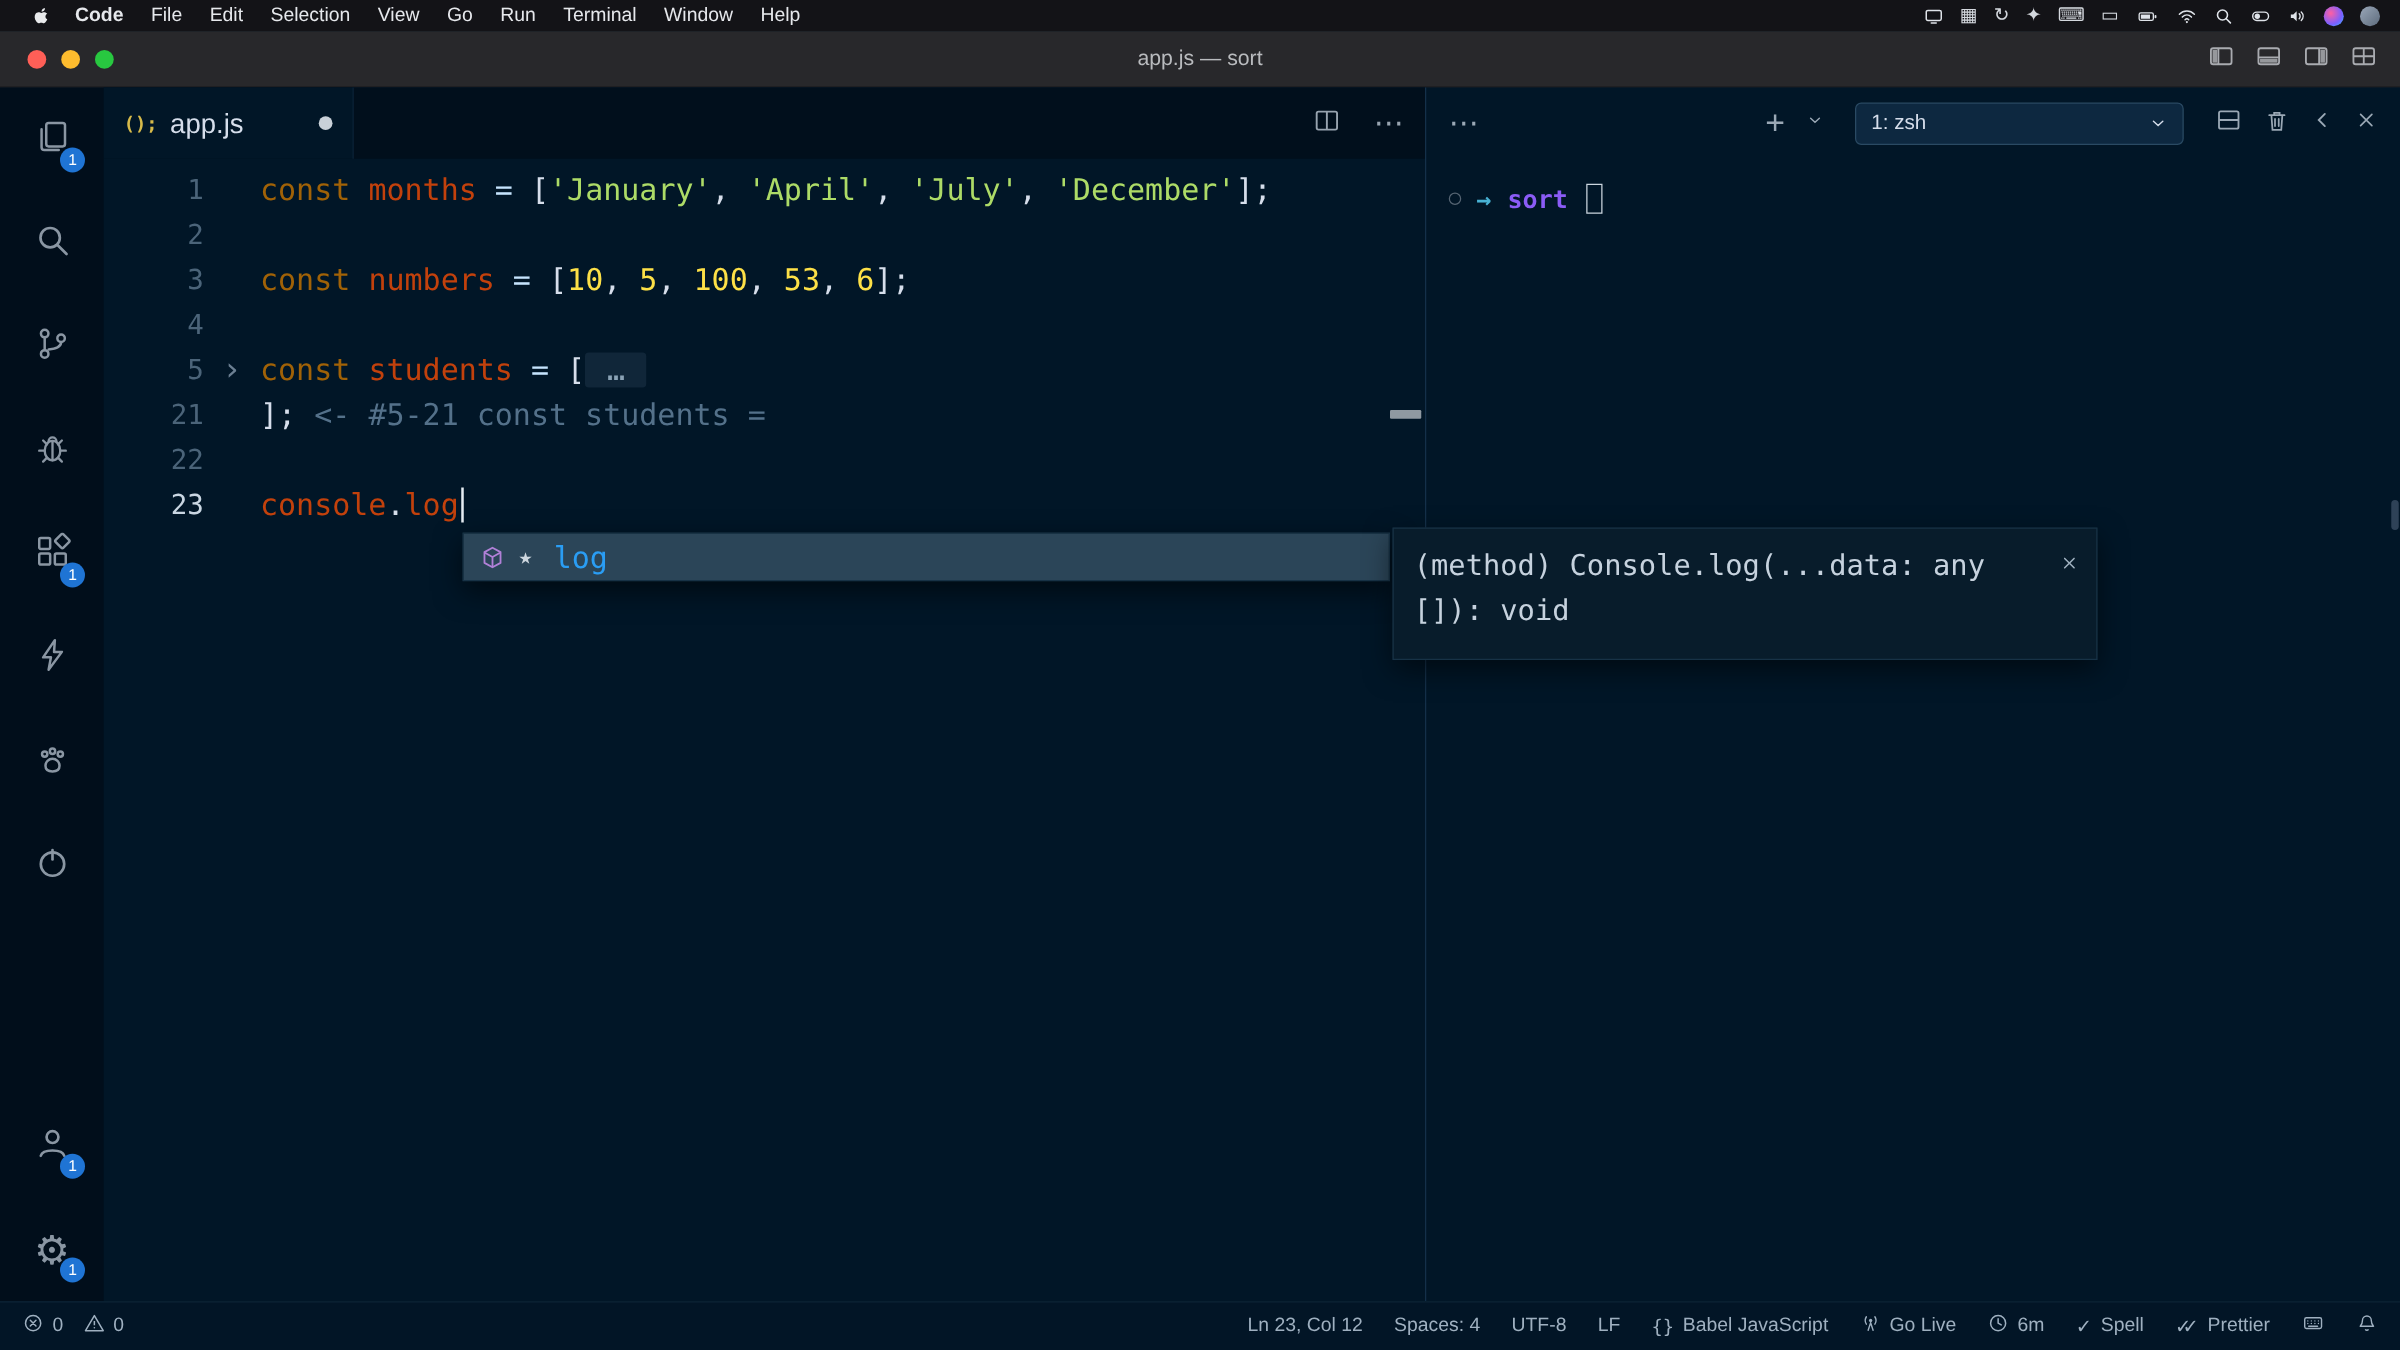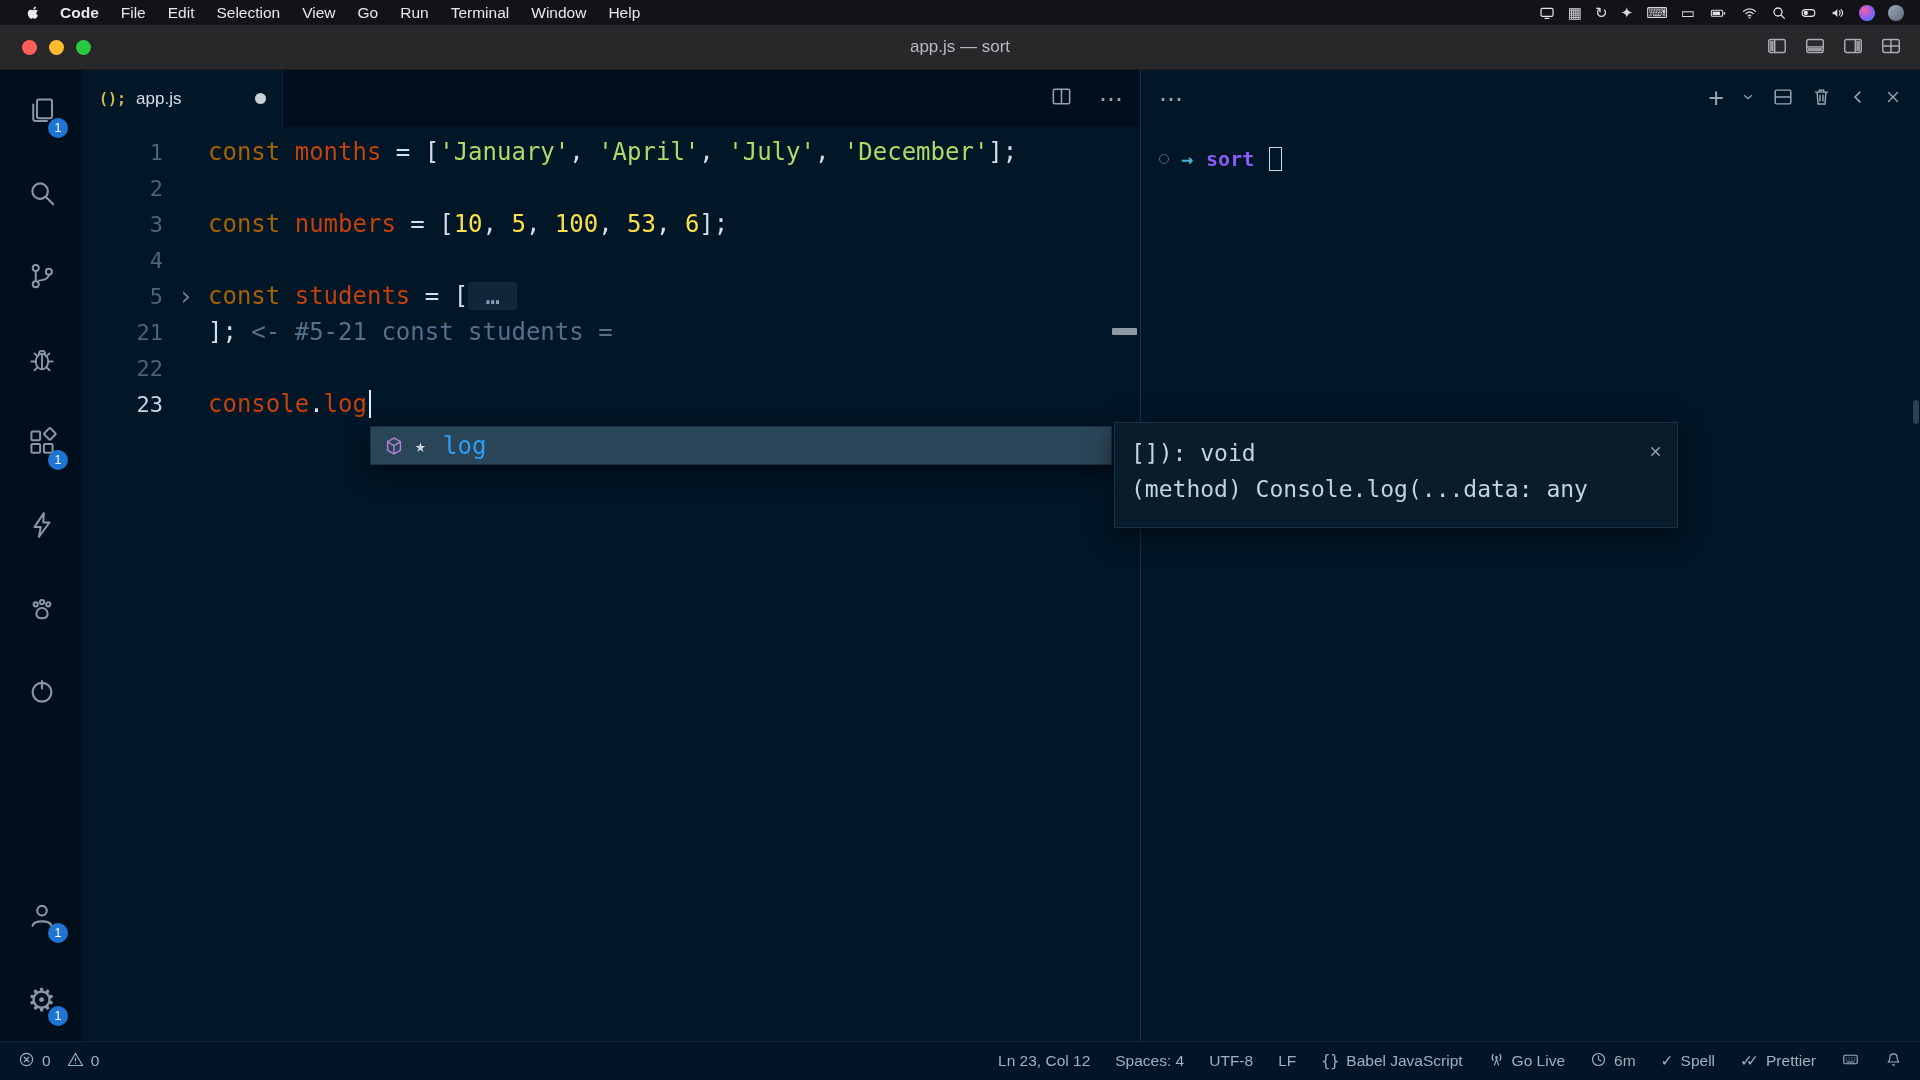--- a/index.html
+++ b/index.html
@@ -30,21 +30,21 @@
   .ab-item{position:relative;width:83px;height:83px;display:flex;align-items:center;justify-content:center;color:#8a96a3}
   .ab-item .gear-glyph{font-size:32px;line-height:1}
   .badge{position:absolute;right:15px;bottom:15px;min-width:20px;height:20px;border-radius:10px;background:#1f74d4;color:#fff;font-size:12.5px;display:flex;align-items:center;justify-content:center;padding:0 4px}
   .ab-spacer{margin-top:auto}
 
   
   .editor{position:absolute;left:83px;top:70px;width:1057px;height:971px;background:#011627}
   .tabbar{position:relative;height:57px;background:#010f1c;display:flex;align-items:stretch}
   .tab{width:200px;background:#011627;display:flex;align-items:center;gap:10px;padding:0 16px;border-right:1px solid #0b2236}
   .tab-icon{font-family:"DejaVu Sans Mono",monospace;font-size:15px;font-weight:700;color:#d7ba4a}
-  .tab-label{color:#d6deeb;font-size:17px}
+  .tab-label{color:#d6deeb;font-size:22px}
   .tab-dot{margin-left:auto;width:11px;height:11px;border-radius:50%;background:#c9d1d9}
   .editor-actions{position:absolute;right:16px;top:0;height:57px;display:flex;align-items:center;gap:26px;color:#97a3af}
   .more-glyph{font-size:24px;line-height:1;letter-spacing:1px}
 
   .code{position:absolute;left:0;top:57px;right:0;bottom:0;font-family:"DejaVu Sans Mono",monospace;font-size:24px;padding-top:7px}
   .code-row{height:36px;display:flex;align-items:center;white-space:pre}
   .gutter{flex:none;width:80px;text-align:right;color:#4b6479;font-size:22px}
   .gutter.active{color:#c9d6e2}
   .fold-col{flex:none;width:45px;display:flex;justify-content:center;align-items:center;color:#6b7f92;font-size:26px}
   .code-text{display:flex;align-items:center}
@@ -299,35 +299,43 @@
           <svg width="22" height="22" viewBox="0 0 24 24" fill="none" stroke="#b180d7" stroke-width="1.6" stroke-linejoin="round">
             <path d="M12 3.5l7 3.8v9.4l-7 3.8-7-3.8V7.3l7-3.8z"></path>
             <path d="M12 11.5l7-3.9M12 11.5L5 7.6M12 11.5v9"></path>
           </svg>
         </span>
         <span class="suggest-star">★</span>
         <span><span class="hl">log</span></span>
       </div>
     </div>
   <div class="docs">
+    <div>(method) Console.log(...data: any</div>
     <div>[]): void</div>
-    <div>(method) Console.log(...data: any</div>
     <span class="docs-close"><svg width="15" height="15" viewBox="0 0 24 24" fill="none" stroke="currentColor" stroke-width="2" stroke-linecap="round">
           <path d="M6 6l12 12M18 6L6 18"></path>
         </svg></span>
   </div>
 
   <div class="panel">
     <div class="panel-header">
       <span class="more-glyph">⋯</span>
       <div class="panel-actions">
         <span class="plus-glyph">+</span>
         <span><svg width="14" height="14" viewBox="0 0 24 24" fill="none" stroke="currentColor" stroke-width="2" stroke-linecap="round">
               <path d="M6 9.5l6 5.5 6-5.5"></path>
             </svg></span>
+        <div class="term-select">
+          <span>1: zsh</span>
+          <span class="chev">
+              <svg width="15" height="15" viewBox="0 0 24 24" fill="none" stroke="currentColor" stroke-width="1.8" stroke-linecap="round">
+                <path d="M6 9.5l6 5.5 6-5.5"></path>
+              </svg>
+            </span>
+        </div>
         <span><svg width="22" height="22" viewBox="0 0 24 24" fill="none" stroke="currentColor" stroke-width="1.6">
               <rect x="3.5" y="4.5" width="17" height="15" rx="1.5"></rect>
               <path d="M3.5 12h17"></path>
             </svg></span>
         <span><svg width="21" height="21" viewBox="0 0 24 24" fill="none" stroke="currentColor" stroke-width="1.6" stroke-linecap="round">
               <path d="M5 7h14M9.5 7V4.8h5V7M7 7l1 13.5h8L17 7M10.3 10.5v6.5M13.7 10.5v6.5"></path>
             </svg></span>
         <span><svg width="18" height="18" viewBox="0 0 24 24" fill="none" stroke="currentColor" stroke-width="2" stroke-linecap="round">
               <path d="M14.5 5.5L8 12l6.5 6.5"></path>
             </svg></span>

